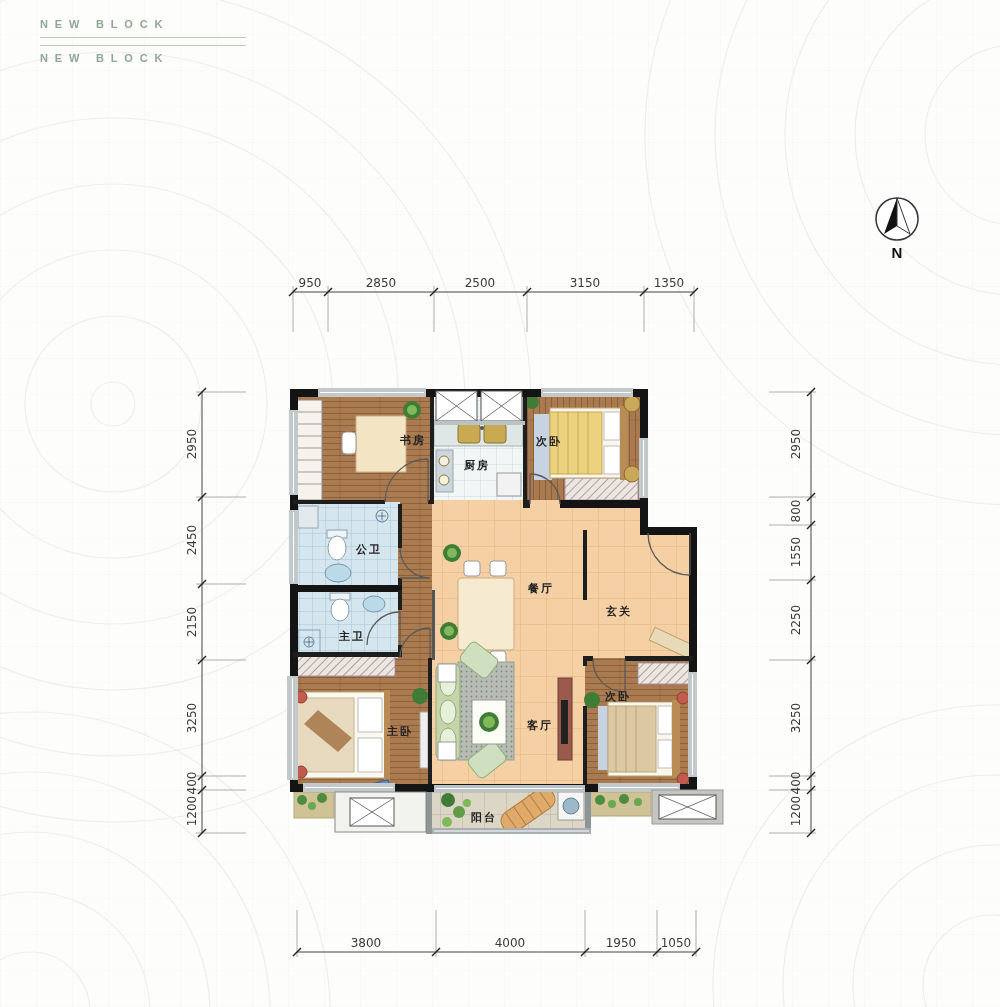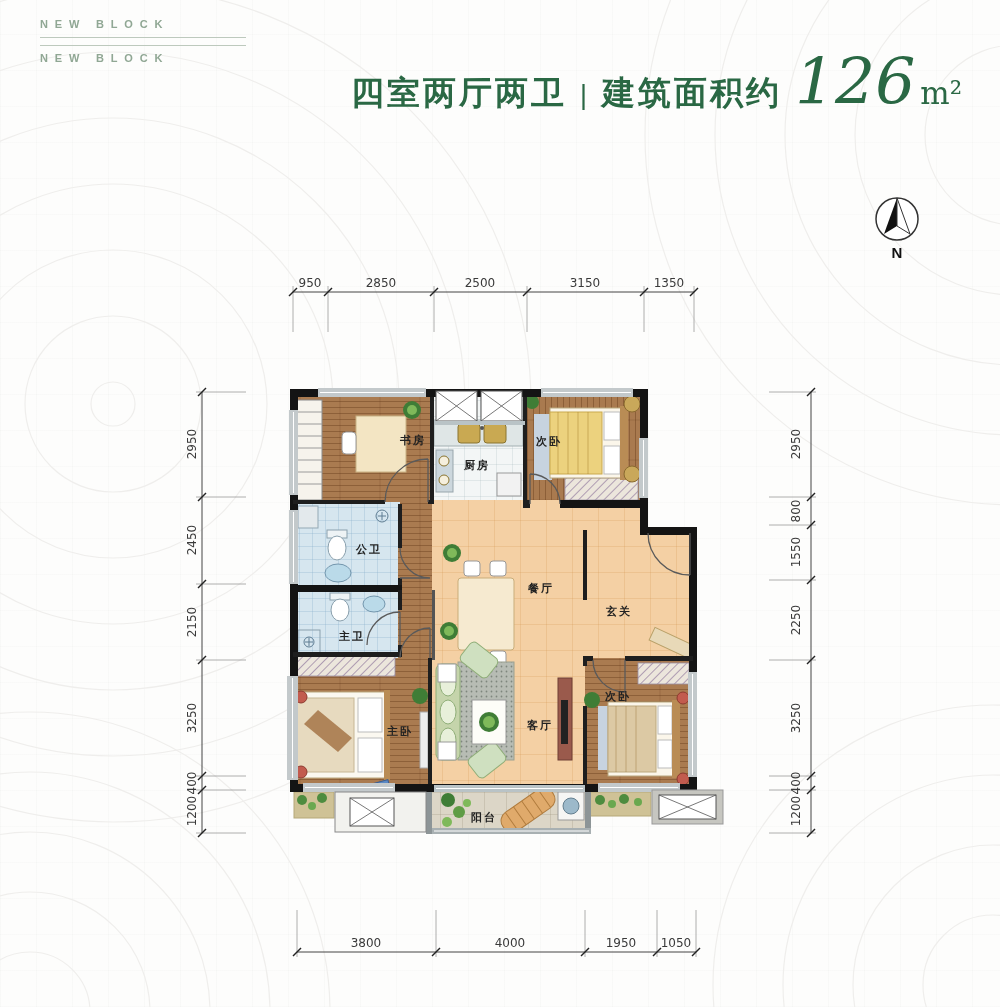--- a/index.html
+++ b/index.html
@@ -31,27 +31,20 @@
 <body>
 
 <div class="page">
 
   <div class="brand">
     <div class="brand-row">NEW BLOCK</div>
     <hr class="brand-rule">
     <hr class="brand-rule">
     <div class="brand-row">NEW BLOCK</div>
   </div>
-  <div class="spec">
-    <span class="spec-layout">四室两厅两卫</span>
-    <span class="spec-divider">|</span>
-    <span class="spec-area-label">建筑面积约</span>
-    <span class="spec-area-value">126</span>
-    <span class="spec-area-unit">m²</span>
-  </div>
 
   <svg class="plan-svg" viewBox="0 0 1000 1007">
     <defs>
       <pattern id="plankH" width="40" height="6" patternUnits="userSpaceOnUse">
         <rect width="40" height="6" fill="#aa7b50"></rect>
         <line x1="0" y1="5.5" x2="40" y2="5.5" stroke="rgba(85,45,15,0.35)" stroke-width="1"></line>
         <line x1="20" y1="0" x2="20" y2="6" stroke="rgba(85,45,15,0.2)" stroke-width="1"></line>
       </pattern>
       <pattern id="plankV" width="6" height="40" patternUnits="userSpaceOnUse">
         <rect width="6" height="40" fill="#a97a4f"></rect>

